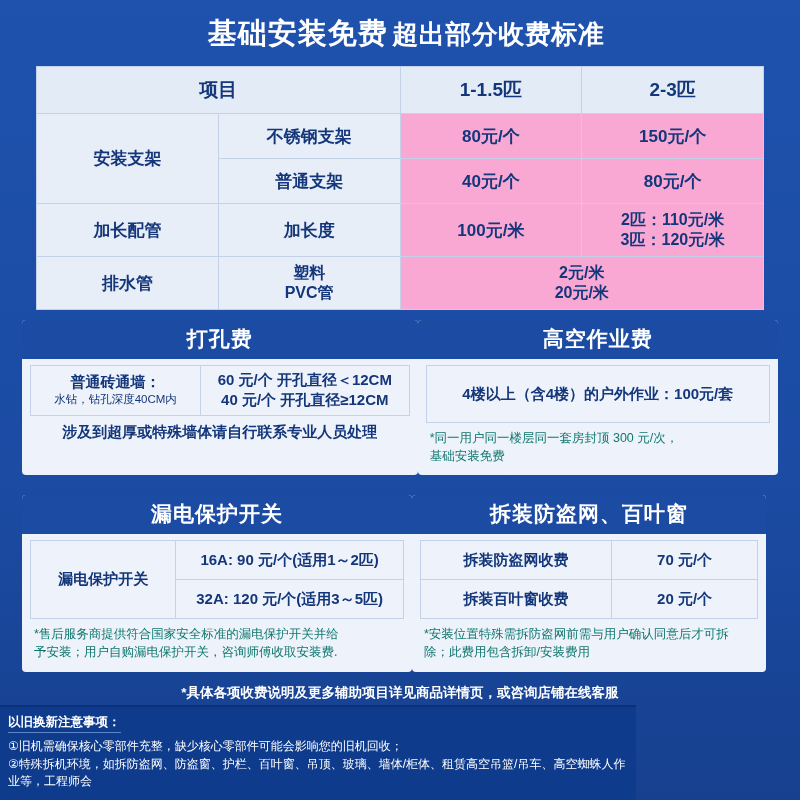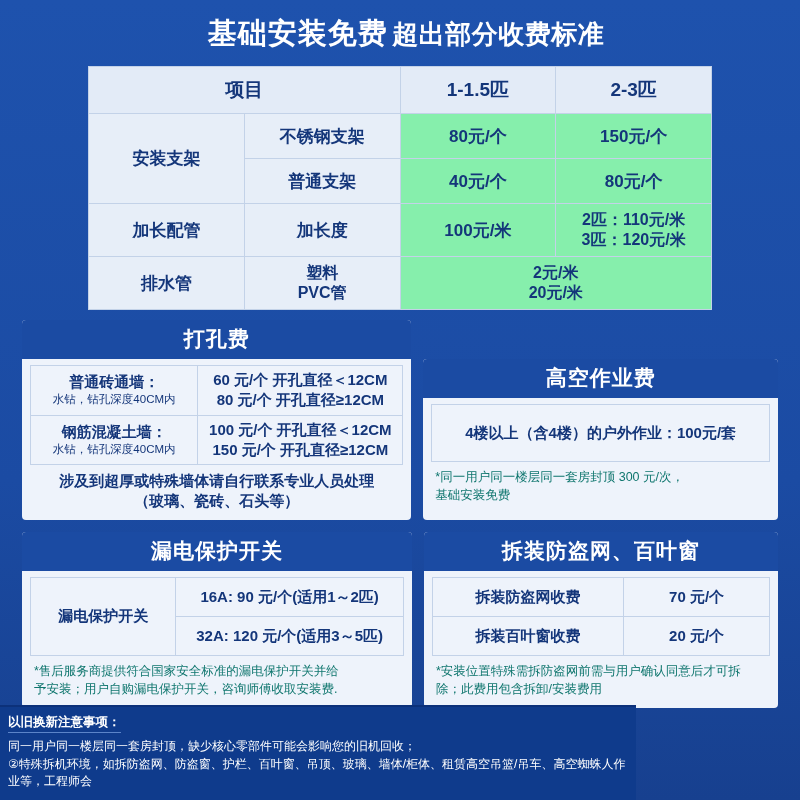--- a/index.html
+++ b/index.html
@@ -31,21 +31,21 @@
     letter-spacing: 1px;
   }
   .header .h-normal {
     font-size: 26px;
     font-weight: bold;
     letter-spacing: 0.5px;
   }
 
   
   .main-table {
-    width: 624px;
+    width: 728px;
     margin: 2px auto 0 auto;
     border-collapse: collapse;
     background: #eef3fb;
     color: #14367a;
     table-layout: fixed;
   }
   .main-table td, .main-table th {
     border: 1px solid #c3d2e8;
     text-align: center;
     vertical-align: middle;
@@ -54,40 +54,39 @@
   }
   .main-table thead th {
     background: #e3ebf7;
     font-size: 19px;
     height: 34px;
     color: #143madd;
     color: #14367a;
   }
   .main-table tbody td {
     font-size: 17px;
-    background: #86efac;
+    background: #f9a8d4;
     height: 32px;
   }
   .main-table .lbl {
     background: #e7eef8;
     font-size: 17px;
   }
   .main-table .multi {
     line-height: 1.25;
     font-size: 16px;
   }
 
   
   .panels {
     width: 756px;
     margin: 10px auto 0 auto;
   }
   .row2 {
     display: flex;
-    gap: 12px;
   }
   .panel {
     background: #eef3fb;
     color: #14367a;
     border-radius: 4px;
     box-sizing: border-box;
     overflow: hidden;
   }
   .panel-title {
     background: #1b4ba3;
@@ -132,21 +131,21 @@
   .centerline {
     text-align: center;
     font-size: 15px;
     font-weight: bold;
     padding: 6px 2px 2px 2px;
     line-height: 1.3;
   }
   .hl-row td { border: 1px solid #c3d2e8; }
 
   .panel-drill { width: 404px; }
-  .panel-high  { width: 368px; margin-top: 39px; }
+  .panel-high  { width: 368px; }
   .panel-leak  { width: 390px; }
   .panel-burg  { width: 354px; }
 
   .bottom-note {
     text-align: center;
     font-size: 13.5px;
     color: #ffffff;
     margin: 12px auto 0 auto;
     width: 756px;
     font-weight: bold;
@@ -239,38 +238,27 @@
         <div class="panel-body">
           <table class="ptable">
             <tbody>
                 <tr class="hl-row">
               <td class="c" style="width:42%">
                 <span>普通砖通墙：</span>
                 <span class="sub">水钻，钻孔深度40CM内</span>
               </td>
               <td class="c">
                 <span class="big">60 元/个 开孔直径＜12CM</span>
-                <span class="big">80 元/个 开孔直径≥12CM</span>
-              </td>
-            </tr>
-            <tr class="hl-row">
-              <td class="c">
-                <span>钢筋混凝土墙：</span>
-                <span class="sub">水钻，钻孔深度40CM内</span>
-              </td>
-              <td class="c">
-                <span class="big">100 元/个 开孔直径＜12CM</span>
-                <span class="big">150 元/个 开孔直径≥12CM</span>
+                <span class="big">40 元/个 开孔直径≥12CM</span>
               </td>
             </tr>
           </tbody>
             </table>
           <div class="centerline">
             <span>涉及到超厚或特殊墙体请自行联系专业人员处理</span><br>
-            <span>（玻璃、瓷砖、石头等）</span>
           </div>
         </div>
       </div>
 
       <div class="panel panel-high">
         <div class="panel-title">高空作业费</div>
         <div class="panel-body">
           <table class="ptable">
             <tbody>
                 <tr>
@@ -280,21 +268,21 @@
             </table>
           <div class="note">
             <span>*同一用户同一楼层同一套房封顶 300 元/次，</span><br>
             <span>基础安装免费</span>
           </div>
         </div>
       </div>
 
     </div>
 
-    <div class="row2" style="margin-top:12px">
+    <div class="row2" style="margin-top:20px">
 
       <div class="panel panel-leak">
         <div class="panel-title">漏电保护开关</div>
         <div class="panel-body">
           <table class="ptable">
             <tbody>
                 <tr>
               <td class="c" rowspan="2" style="width:36%">漏电保护开关</td>
               <td class="c" style="height:30px">16A: 90 元/个(适用1～2匹)</td>
             </tr>
@@ -333,17 +321,17 @@
       </div>
 
     </div>
 
   </div>
 
   <div class="bottom-note">*具体各项收费说明及更多辅助项目详见商品详情页，或咨询店铺在线客服</div>
 
   <div class="footer">
     <div class="f-title">以旧换新注意事项：</div>
-    <p>同一用户同一楼层同一套房封顶，缺少核心零部件可能会影响您的旧机回收；</p>
+    <p>①旧机需确保核心零部件充整，缺少核心零部件可能会影响您的旧机回收；</p>
     <p>②特殊拆机环境，如拆防盗网、防盗窗、护栏、百叶窗、吊顶、玻璃、墙体/柜体、租赁高空吊篮/吊车、高空蜘蛛人作业等，工程师会</p>
   </div>
 
 </div>
 
 </body></html>

